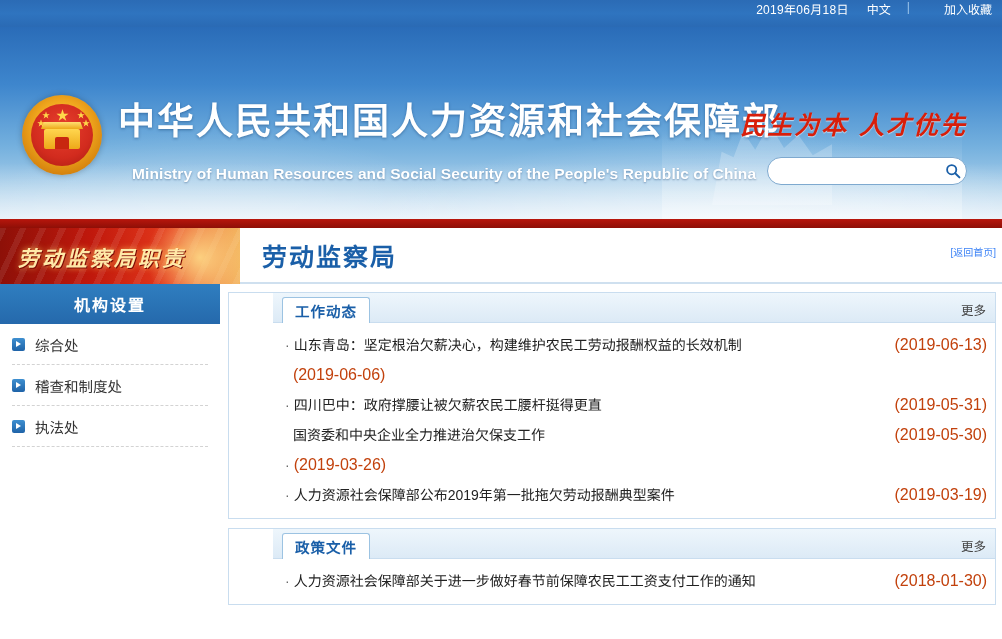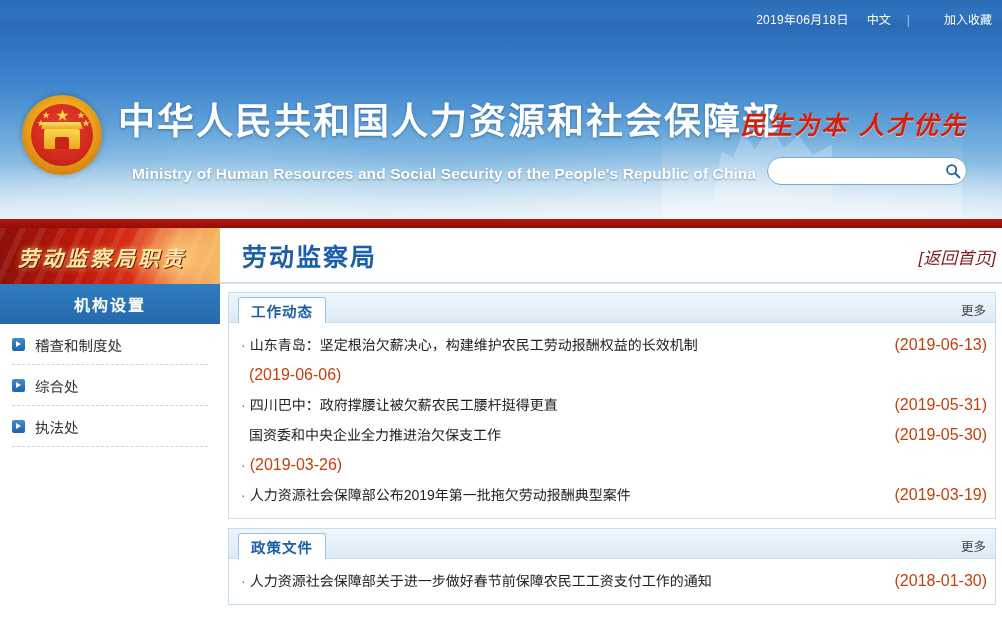--- a/index.html
+++ b/index.html
@@ -18,21 +18,21 @@
     background: linear-gradient(to bottom, #2b6bb5 0%, #2f74bf 50%, #2a6ab4 100%);
     color: #ffffff;
     font-size: 12px;
   }
   .topbar-inner {
     position: absolute;
     right: 10px;
     top: 0;
     height: 27px;
     display: flex;
-    align-items: flex-end;
+    align-items: flex-start;
     gap: 0;
   }
   .topbar-date { color: #ffffff; font-size: 12px; margin-right: 18px; letter-spacing: .3px; }
   .topbar-link { color: #ffffff; font-size: 12px; text-decoration: none; }
   .topbar-sep { color: #9dc6ec; margin: 0 16px; font-size: 12px; }
   .topbar-fav { margin-left: 18px; }
 
   
   .banner {
     position: relative;
@@ -169,21 +169,21 @@
     background: linear-gradient(to bottom, #b8160c, #8e0f07);
   }
 
   
   .headrow {
     display: flex;
     height: 56px;
     background: #ffffff;
   }
   .dept-banner {
-    width: 220px;
+    width: 240px;
     height: 56px;
     position: relative;
     background: linear-gradient(to right, #8d1008 0%, #c0180c 38%, #e53a1c 72%, #f2b05a 100%);
     overflow: hidden;
   }
   .dept-banner .rays {
     position: absolute; inset: 0;
     background:
       repeating-linear-gradient(115deg, rgba(255,255,255,0.10) 0 6px, rgba(255,255,255,0) 6px 18px);
     opacity: .8;
@@ -214,25 +214,24 @@
     margin-left: 22px;
     font-family: "DejaVu Sans", "Liberation Sans", sans-serif;
     font-size: 25px;
     font-weight: bold;
     color: #1a5fa8;
     letter-spacing: 2px;
   }
   .back-home {
     position: absolute;
     right: 6px; top: 16px;
-    font-size: 17px;
-    color: #7f1d1d;
+    font-size: 10px;
+    color: #3b82f6;
     text-decoration: none;
     white-space: nowrap;
-    font-style: italic;
   }
 
   
   .body {
     display: flex;
     height: 382px;
   }
   .sidebar {
     width: 220px;
     background: #ffffff;
@@ -286,20 +285,21 @@
   .content {
     flex: 1;
     padding: 8px 6px 0 8px;
     overflow: hidden;
   }
 
   .panel {
     border: 1px solid #c9ddef;
     background: #ffffff;
     margin-bottom: 9px;
+    padding-left: 44px;
   }
   .panel-head {
     position: relative;
     height: 30px;
     background: linear-gradient(to bottom, #eef6fc 0%, #dceaf6 100%);
     border-bottom: 1px solid #c9ddef;
   }
   .panel-tab {
     position: absolute;
     left: 9px; top: 4px;
@@ -411,25 +411,25 @@
   </div>
 </div>
 
 <div class="body">
 
   <div class="sidebar">
     <div class="sidebar-head">机构设置</div>
     <ul class="sidebar-list">
       <li class="sidebar-item">
         <span class="sq-icon"></span>
-        <span class="label">稽查和制度处</span>
+        <span class="label">综合处</span>
       </li>
       <li class="sidebar-item">
         <span class="sq-icon"></span>
-        <span class="label">综合处</span>
+        <span class="label">稽查和制度处</span>
       </li>
       <li class="sidebar-item">
         <span class="sq-icon"></span>
         <span class="label">执法处</span>
       </li>
     </ul>
   </div>
 
   <div class="content">
 

